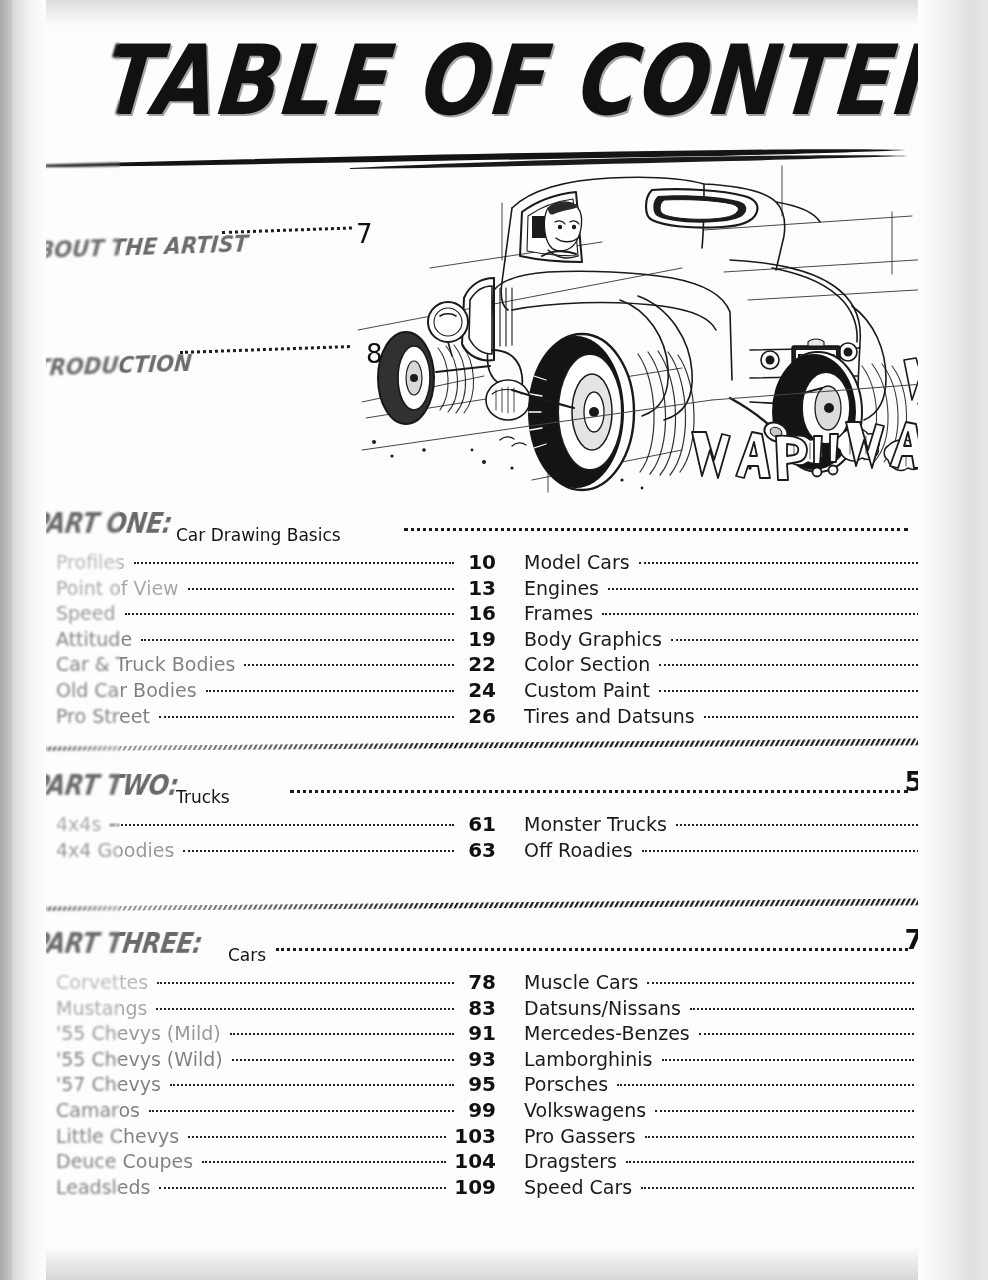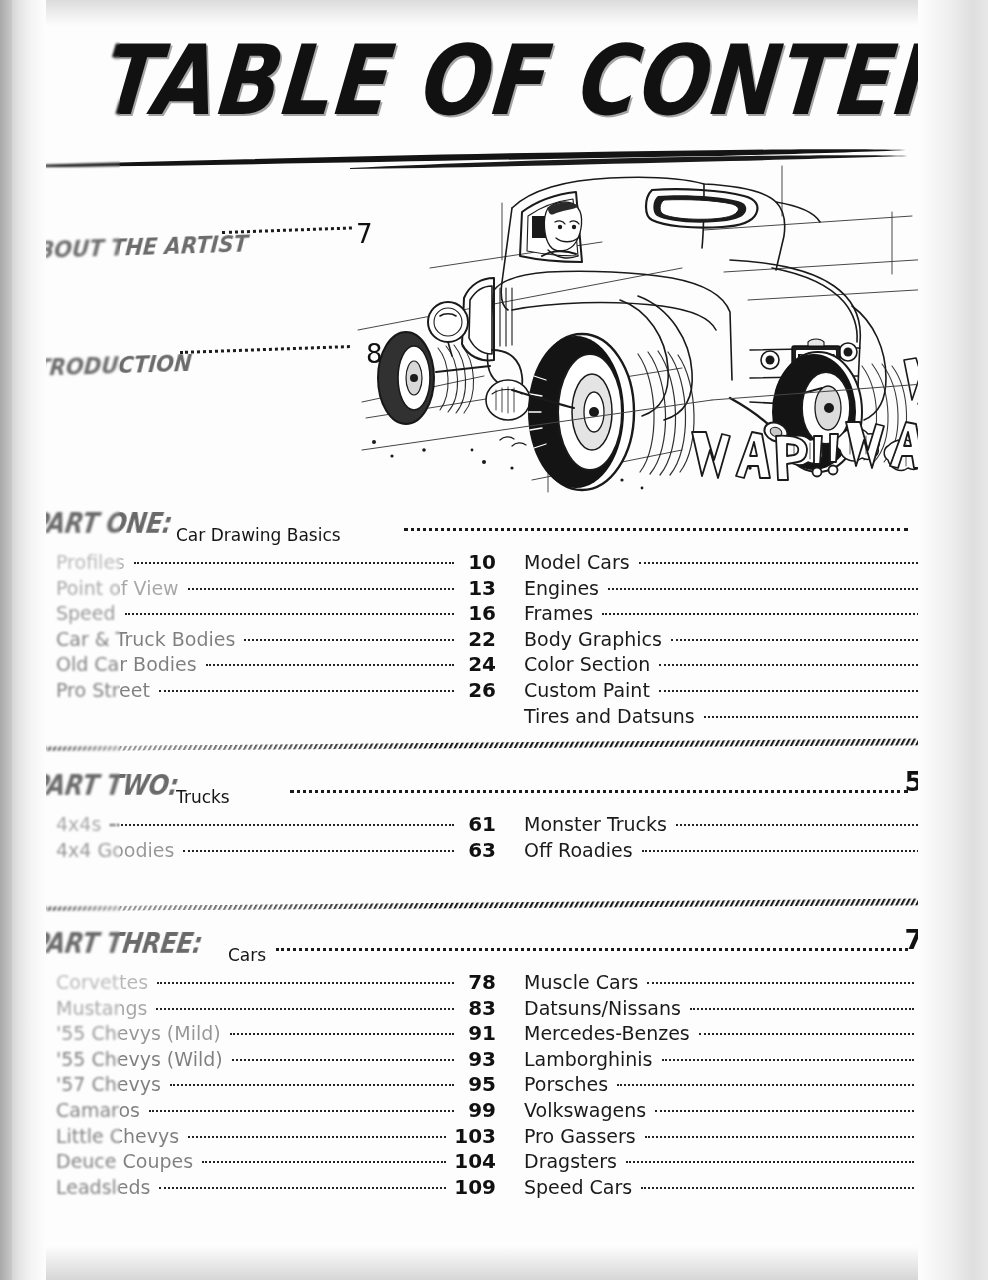--- a/index.html
+++ b/index.html
@@ -475,20 +475,25 @@
           </div>
           <div class="entry">
             <span class="lab fade2">Point of View</span>
             <span class="lead"></span>
             <span class="pg">13</span>
           </div>
           <div class="entry">
             <span class="lab fade3">Speed</span>
             <span class="lead"></span>
             <span class="pg">16</span>
+          </div>
+          <div class="entry">
+            <span class="lab fade4">Attitude</span>
+            <span class="lead"></span>
+            <span class="pg">19</span>
           </div>
           <div class="entry">
             <span class="lab fade4">Car &amp; Truck Bodies</span>
             <span class="lead"></span>
             <span class="pg">22</span>
           </div>
           <div class="entry">
             <span class="lab fade4">Old Car Bodies</span>
             <span class="lead"></span>
             <span class="pg">24</span>

